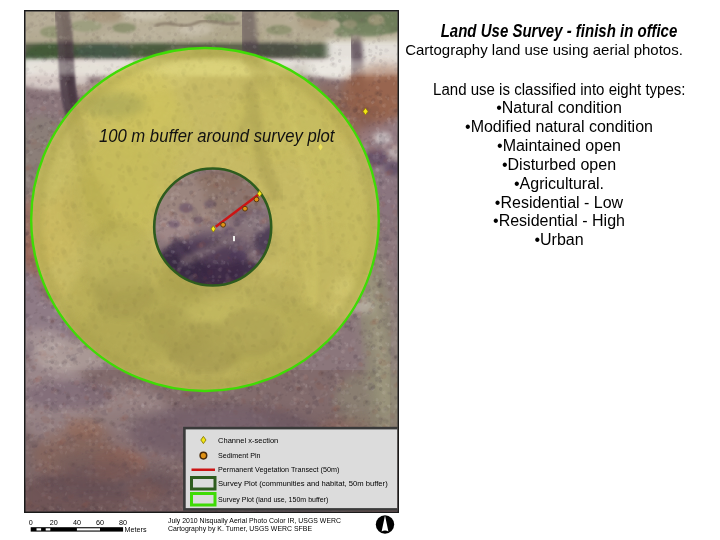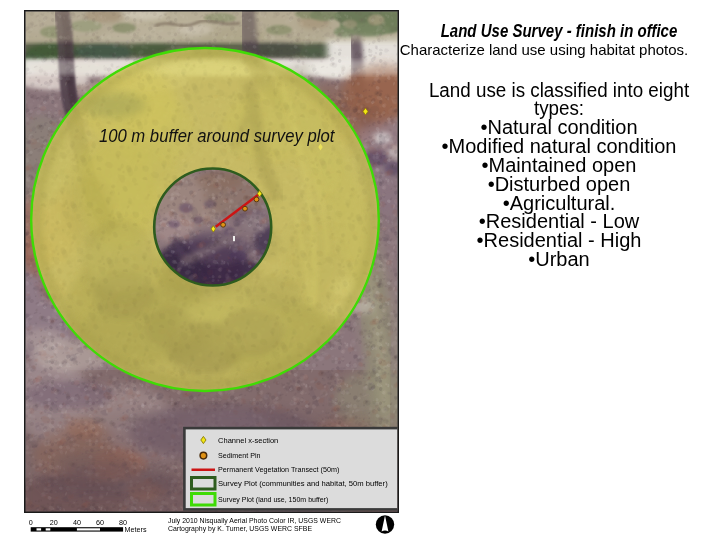--- a/index.html
+++ b/index.html
@@ -534,23 +534,23 @@
   Cartography by K. Turner, USGS WERC SFBE
 </div>
 
 <svg class="abs" style="left:375px;top:514px;" width="20" height="21" viewBox="0 0 20 21">
   <circle cx="10" cy="10.5" r="9.2" fill="#000000"></circle>
   <path d="M10,1.5 L13.4,17.5 Q10,15.6 6.6,17.5 Z" fill="#ffffff"></path>
 </svg>
 
 <div class="abs" style="left:399px;top:21px;width:320px;text-align:center;font-size:18px;font-weight:bold;font-style:italic;color:#000;transform:scaleX(0.834);">Land Use Survey - finish in office</div>
 
-<div class="abs" style="left:384px;top:40.5px;width:320px;text-align:center;font-size:15px;color:#000;">Characterize land use using habitat photos.</div>
-
-<div class="abs" style="left:399px;top:80.5px;width:320px;text-align:center;font-size:20px;line-height:18.85px;color:#000;">
+<div class="abs" style="left:384px;top:40.5px;width:320px;text-align:center;font-size:15px;color:#000;">Cartography land use using aerial photos.</div>
+
+<div class="abs" style="left:399px;top:80.5px;width:320px;text-align:center;font-size:16px;line-height:18.85px;color:#000;">
   <span style="display:inline-block;transform:scaleX(0.94);">Land use is classified into eight types:</span><br>
   •Natural condition<br>
   •Modified natural condition<br>
   •Maintained open<br>
   •Disturbed open<br>
   •Agricultural.<br>
   •Residential - Low<br>
   •Residential - High<br>
   •Urban
 </div>

